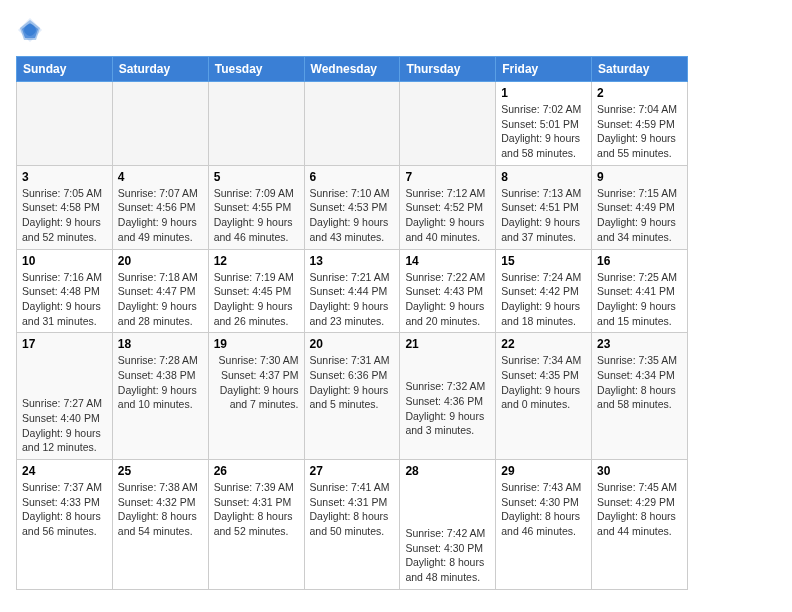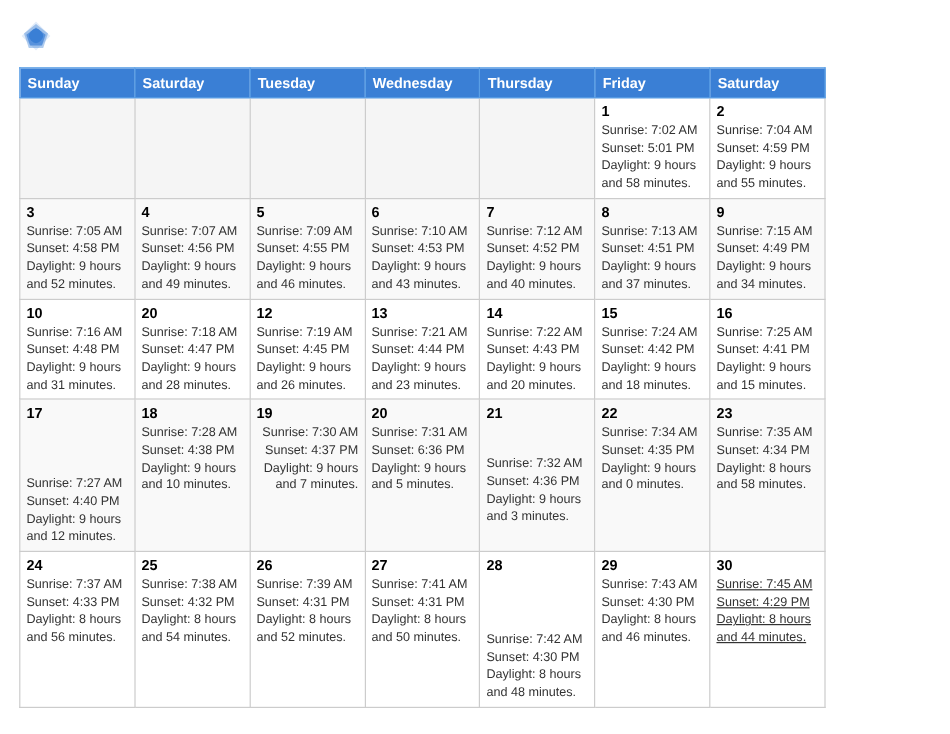--- a/index.html
+++ b/index.html
@@ -307,20 +307,20 @@
 Daylight: 8 hours and 48 minutes.</div>
           </td>
           <td>
             <span class="day-num">29</span>
             <div class="day-info" style="white-space: pre-line;">Sunrise: 7:43 AM
 Sunset: 4:30 PM
 Daylight: 8 hours and 46 minutes.</div>
           </td>
           <td>
             <span class="day-num">30</span>
-            <div class="day-info" style="white-space: pre-line; text-decoration: underline;">Sunrise: 7:45 AM
+            <div class="day-info" style="white-space: pre-line;">Sunrise: 7:45 AM
 Sunset: 4:29 PM
 Daylight: 8 hours and 44 minutes.</div>
           </td>
         </tr>
       </tbody>
   </table>
 </div>
 
 </body></html>

